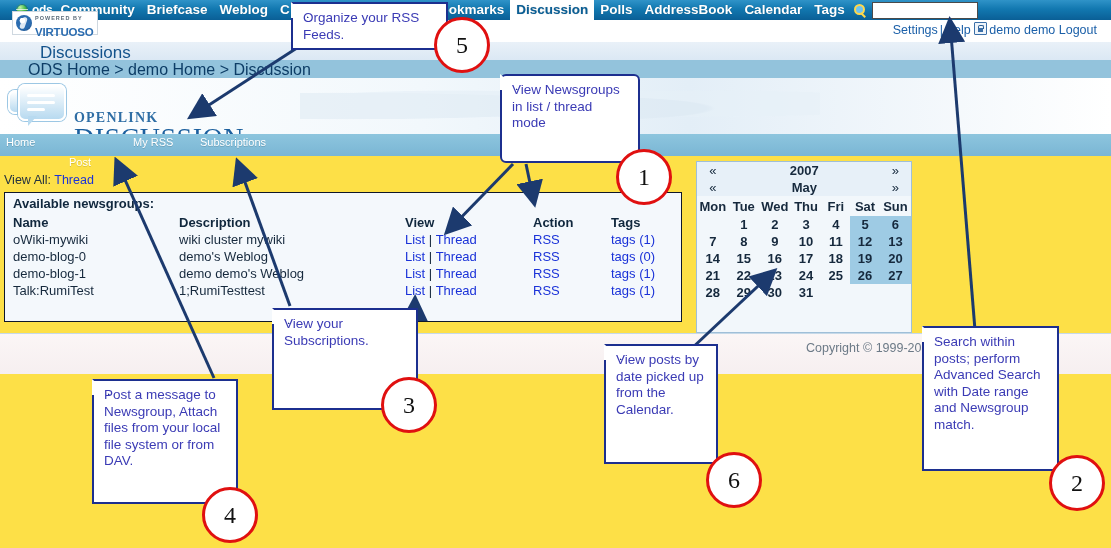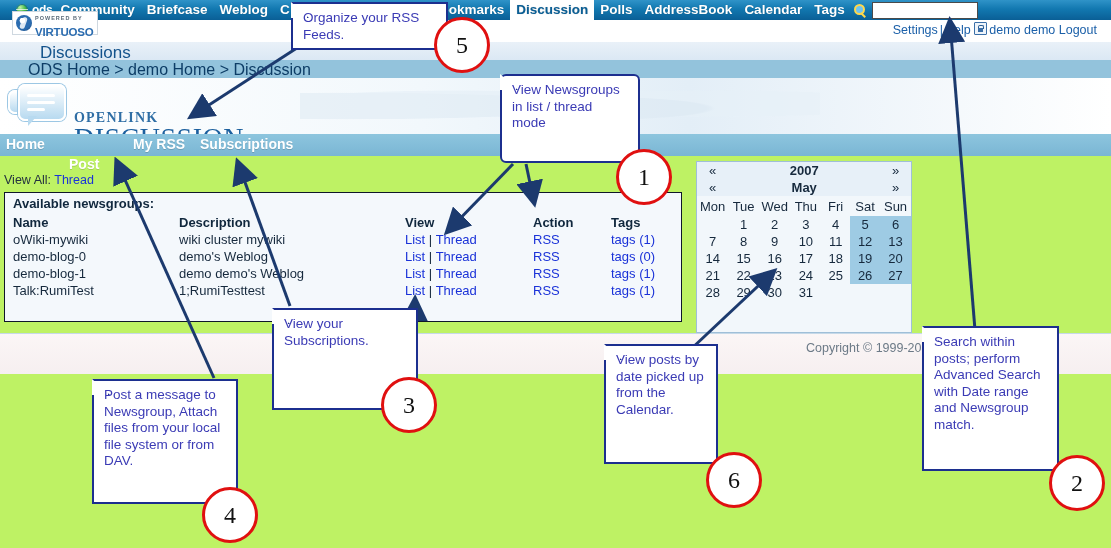--- a/index.html
+++ b/index.html
@@ -1,17 +1,17 @@
 <!DOCTYPE html>
 <html><head>
 <meta charset="utf-8">
 <style>
   html,body{margin:0;padding:0;background:#fff;}
   body{font-family:"Liberation Sans",sans-serif;}
-  #app{position:relative;width:1111px;height:548px;overflow:hidden;background:#bef264;}
+  #app{position:relative;width:1111px;height:548px;overflow:hidden;background:#fde047;}
 
   
   .edge-strip{position:absolute;left:0;top:0;width:6px;height:24px;
     background:repeating-linear-gradient(to bottom,#7fa9c9 0px,#7fa9c9 1px,#ffffff 1px,#ffffff 2px);}
   .edge-strip2{position:absolute;left:0;top:24px;width:5px;height:62px;
     background:repeating-linear-gradient(to bottom,#c9dced 0px,#c9dced 1px,#ffffff 1px,#ffffff 2px);}
 
   
   .topnav{position:absolute;left:0;top:0;width:1111px;height:20px;
     background:linear-gradient(to bottom,#2f93c8 0%,#1278b0 45%,#0a5f96 100%);
@@ -69,21 +69,21 @@
   .bub2 .ln{position:absolute;left:7px;height:3px;background:#ffffff;border-radius:2px;}
   .logotxt{position:absolute;left:74px;top:7px;}
   .logotxt .sm{font-family:Liberation Serif, serif;font-size:14px;font-weight:bold;
        letter-spacing:1.2px;color:#2f6ea5;margin-top:25px;}
   .logotxt .bg{font-family:"Liberation Serif",serif;font-size:28px;color:#1b5f9e;
        letter-spacing:.5px;line-height:28px;margin-top:-2px;}
 
   
   .subnav{position:absolute;left:0;top:134px;width:1111px;height:22px;
     background:linear-gradient(to bottom,#8dc5de,#7ab6d4);}
-  .subnav a{position:absolute;top:2px;color:#ffffff;font-size:14px;font-weight:bold;
+  .subnav a{position:absolute;top:2px;color:#ffffff;font-size:11px;font-weight:normal;
     text-decoration:none;text-shadow:0 1px 0 rgba(0,0,0,.15);}
 
   
   .viewall{position:absolute;left:4px;top:173px;font-size:12.5px;color:#23313f;}
   .viewall a{color:#1a32d8;text-decoration:none;}
 
   
   .panel{position:absolute;left:4px;top:192px;width:676px;height:128px;
     background:#f4f8fc;border:1px solid #0f172a;}
   .panel .hdr{position:absolute;left:8px;top:3px;font-size:13px;font-weight:bold;color:#10273d;}
@@ -93,21 +93,21 @@
   table.ng a{color:#1a32d8;text-decoration:none;}
   .c-name{width:166px;}
   .c-desc{width:226px;}
   .c-view{width:128px;}
   .c-act{width:78px;}
 
   
   .cal{position:absolute;left:696px;top:161px;width:214px;height:170px;
      background:#f2f7fb;border:1px solid #9fbfd8;}
   .cal table{border-collapse:collapse;width:100%;}
-  .cal td,.cal th{font-size:13px;color:#16293d;text-align:center;padding:1px 2px;font-weight:normal;}
+  .cal td,.cal th{font-size:13px;color:#16293d;text-align:center;padding:1px 2px;font-weight:bold;}
   .cal .navrow td{background:#e7f0f8;font-weight:bold;}
   .cal .navrow .arr{font-size:13px;color:#16293d;font-weight:normal;}
   .cal .dow th{font-size:13px;color:#16293d;padding-top:3px;padding-bottom:2px;}
   .cal td.we{background:#9ecbe4;}
   .cal td.num{width:28px;}
 
   
   .footline{position:absolute;left:0;top:333px;width:1111px;height:1px;background:#c6d9e8;}
   .footer{position:absolute;left:0;top:334px;width:1111px;height:40px;
      background:linear-gradient(to bottom,#fbf6f6,#f6eff0);}

